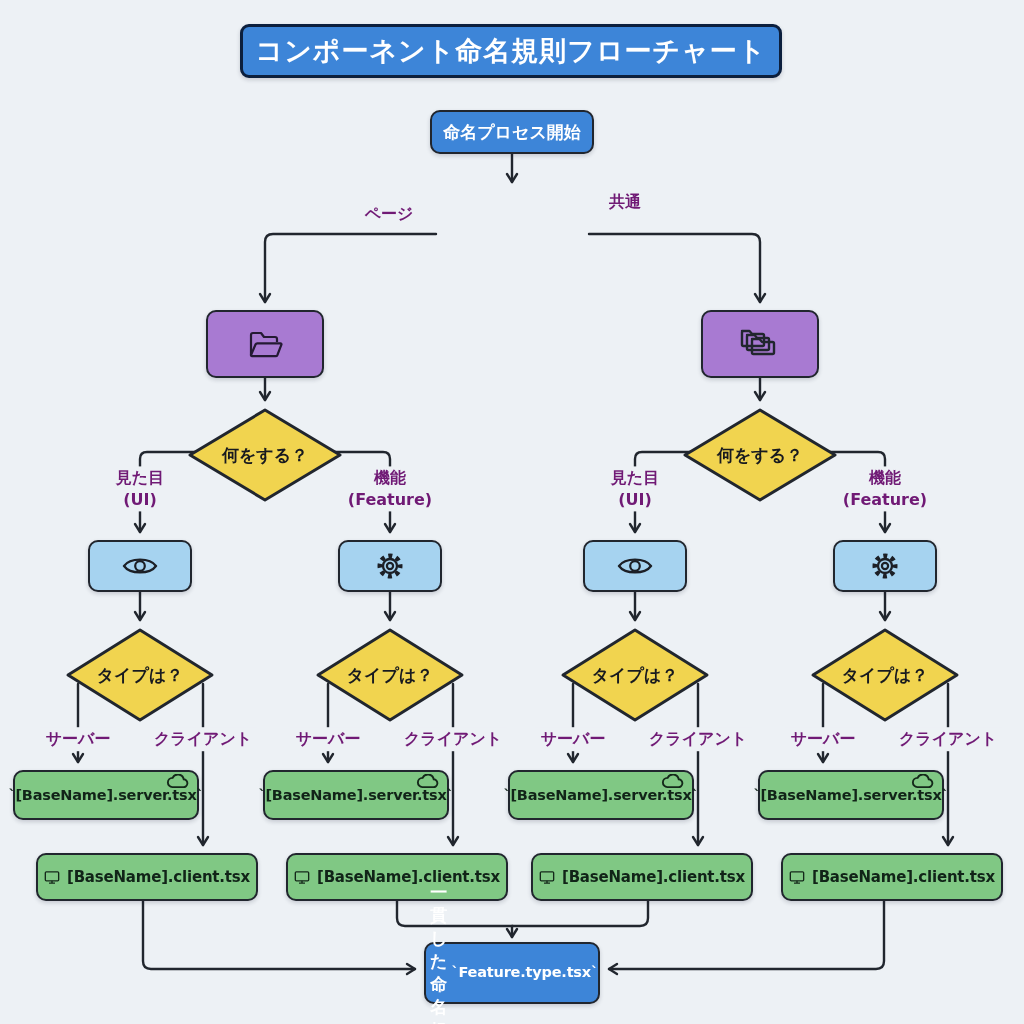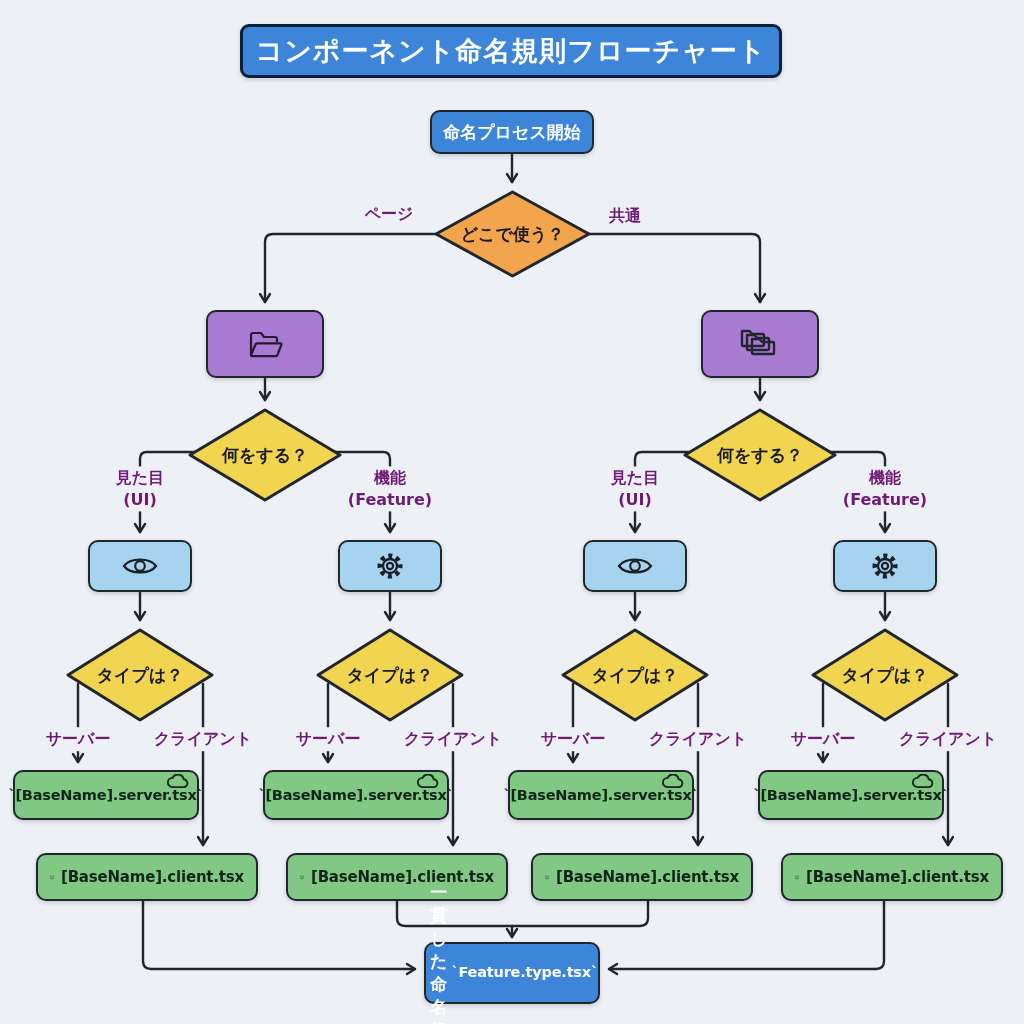--- a/index.html
+++ b/index.html
@@ -10,21 +10,21 @@
   .wires path{fill:none;stroke:var(--line,#21262e);stroke-width:2.4px;stroke-linecap:round}
   .node{position:absolute;display:flex;align-items:center;justify-content:center;
     border:2.5px solid var(--line,#21262e);border-radius:10px;box-sizing:border-box;
     box-shadow:0 2px 4px rgba(20,30,50,.18);color:#16181d}
   .blue{background:var(--node_blue,#3d85d8);color:#fff;font-weight:bold}
   .title-box{font-size:27px;letter-spacing:1px;border-width:3px;border-radius:9px;border-color:#0c1f3d}
   .start-box{font-size:17px}
   .purple{background:var(--node_purple,#a87ad2)}
   .lightblue{background:var(--node_lightblue,#a6d3f0)}
   .green{background:var(--node_green,#80c884);font-weight:bold;font-size:15px;letter-spacing:-.2px;
-    color:#112418;white-space:nowrap;gap:7px;padding:0 12px}
+    color:#112418;white-space:nowrap;gap:7px;padding:0 6px}
   .green.server{font-size:14.5px}
   .diamond{position:absolute;display:flex;align-items:center;justify-content:center}
   .diamond svg{position:absolute;left:0;top:0;overflow:visible}
   .diamond .dlabel{position:relative;font-weight:bold;font-size:17px;color:#181a1f;white-space:nowrap}
   .lbl{position:absolute;transform:translate(-50%,-50%);font-size:16px;font-weight:600;color:#701a75;
     white-space:nowrap;text-align:center;line-height:1.35}
   .on-line{background:var(--bg,#edf1f5);padding:1px 6px}
   .final-box{flex-direction:row;line-height:1.35;font-size:17px;text-align:center}
   .final-box .l2{font-size:14.5px;font-weight:600;letter-spacing:-.2px}
   .cloud-badge{position:absolute;top:2px;right:6px;line-height:0}
@@ -65,28 +65,22 @@
     <path d="M143 901 V961 Q143 969 151 969 H415" marker-end="url(#arr)"></path>
     <path d="M884 901 V961 Q884 969 876 969 H609" marker-end="url(#arr)"></path>
     <path d="M397 901 V918 Q397 926 405 926 H512 V937" marker-end="url(#arr)"></path>
     <path d="M648 901 V918 Q648 926 640 926 H512"></path>
   </svg>
 
   <div class="node blue start-box" style="left:430px;top:110px;width:164px;height:44px">命名プロセス開始</div>
 
   <div class="node blue title-box" style="left:240px;top:24px;width:542px;height:54px">コンポーネント命名規則フローチャート</div>
 
-  <div class="diamond" style="left:434px;top:190px;width:157px;height:88px">
-    <svg width="157" height="88" viewBox="0 0 157 88">
-      <polygon points="78.5,2 155,44 78.5,86 2,44" fill="var(--diamond_orange,#f3a54e)" stroke="var(--line,#21262e)" stroke-width="3" stroke-linejoin="round"></polygon>
-    </svg>
-    <span class="dlabel">どこで使う？</span>
-  </div>
   <span class="lbl" style="left:389px;top:214px">ページ</span>
-  <span class="lbl" style="left:625px;top:216px">共通</span>
+  <span class="lbl" style="left:625px;top:202px">共通</span>
 
   <div class="node purple" style="left:206px;top:310px;width:118px;height:68px">
     <svg width="40" height="34" viewBox="0 0 40 34" fill="none" stroke="#241a33" stroke-width="2.2" stroke-linejoin="round">
       <path d="M6 28 V8 a2 2 0 0 1 2 -2 h8 l3 4 h11 a2 2 0 0 1 2 2 v3"></path>
       <path d="M6 28 l4.5 -10.5 a2 2 0 0 1 1.8 -1.2 h23.2 a1 1 0 0 1 .9 1.4 L32.4 28 a2 2 0 0 1 -1.8 1.2 H7 a1 1 0 0 1 -1 -1.2 z"></path>
     </svg>
   </div>
   <div class="node purple" style="left:701px;top:310px;width:118px;height:68px">
     <svg width="44" height="38" viewBox="0 0 44 38" stroke="#241a33" stroke-width="2.1" stroke-linejoin="round">
       <use href="#fshape" x="2" y="1" fill="none"></use>

